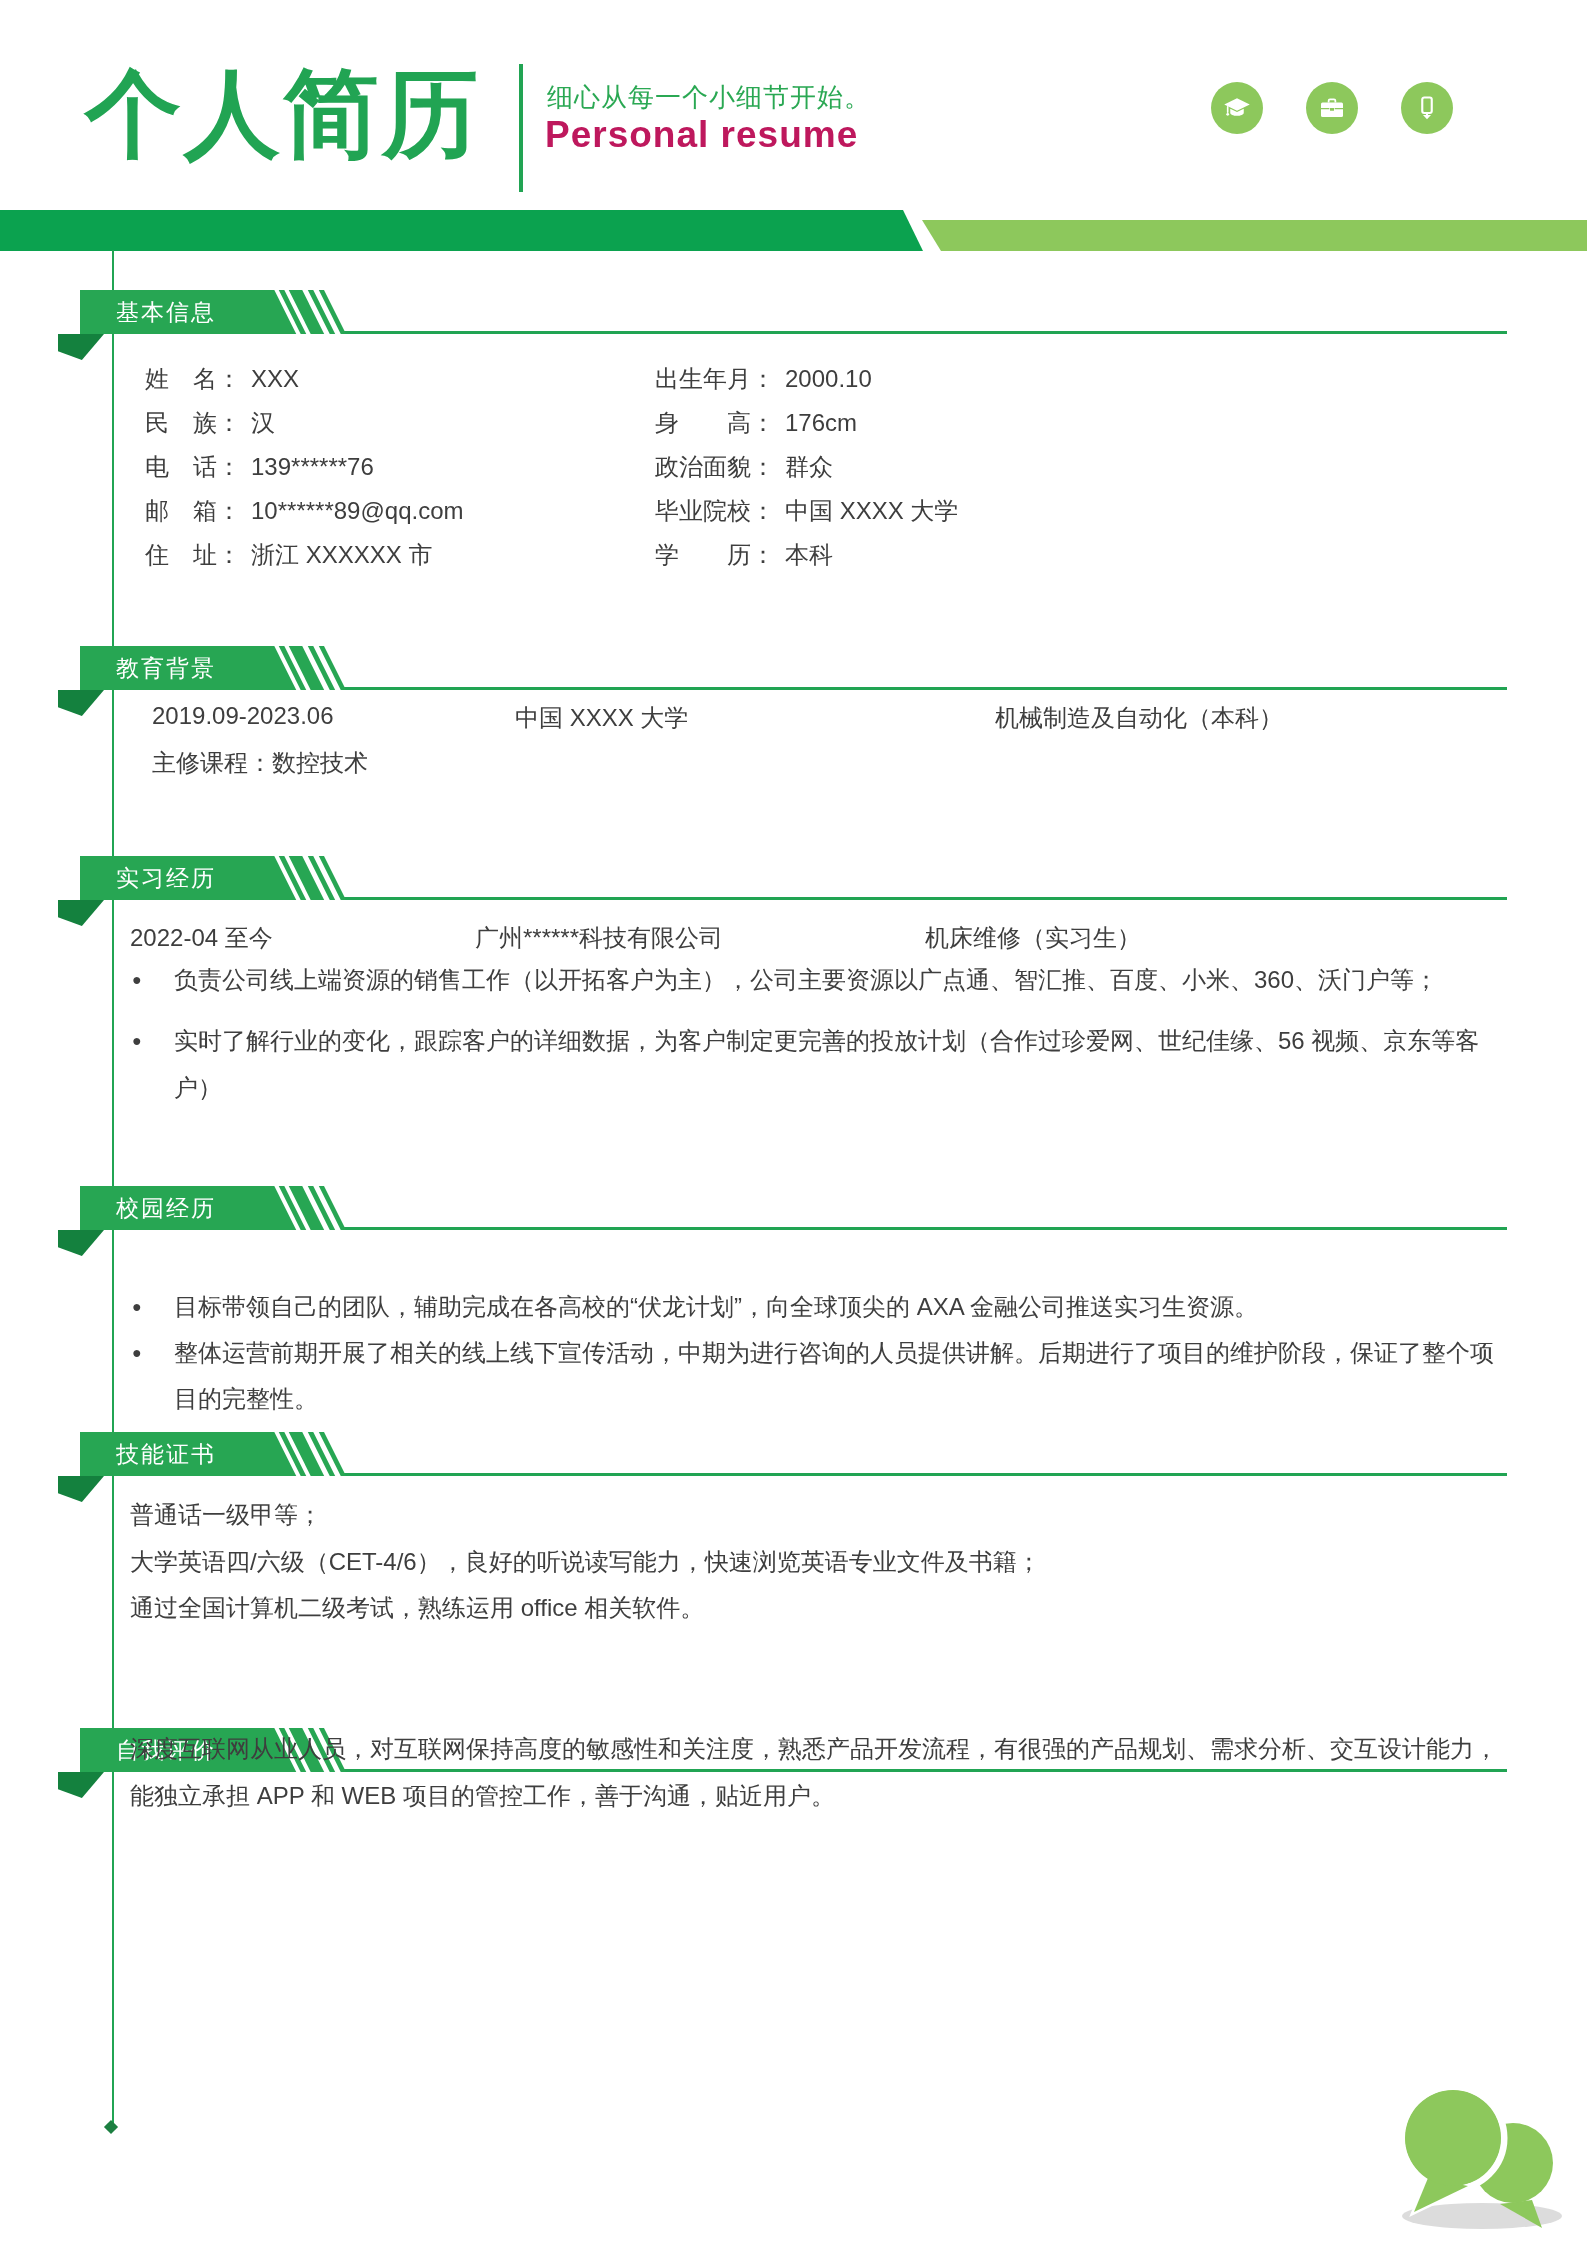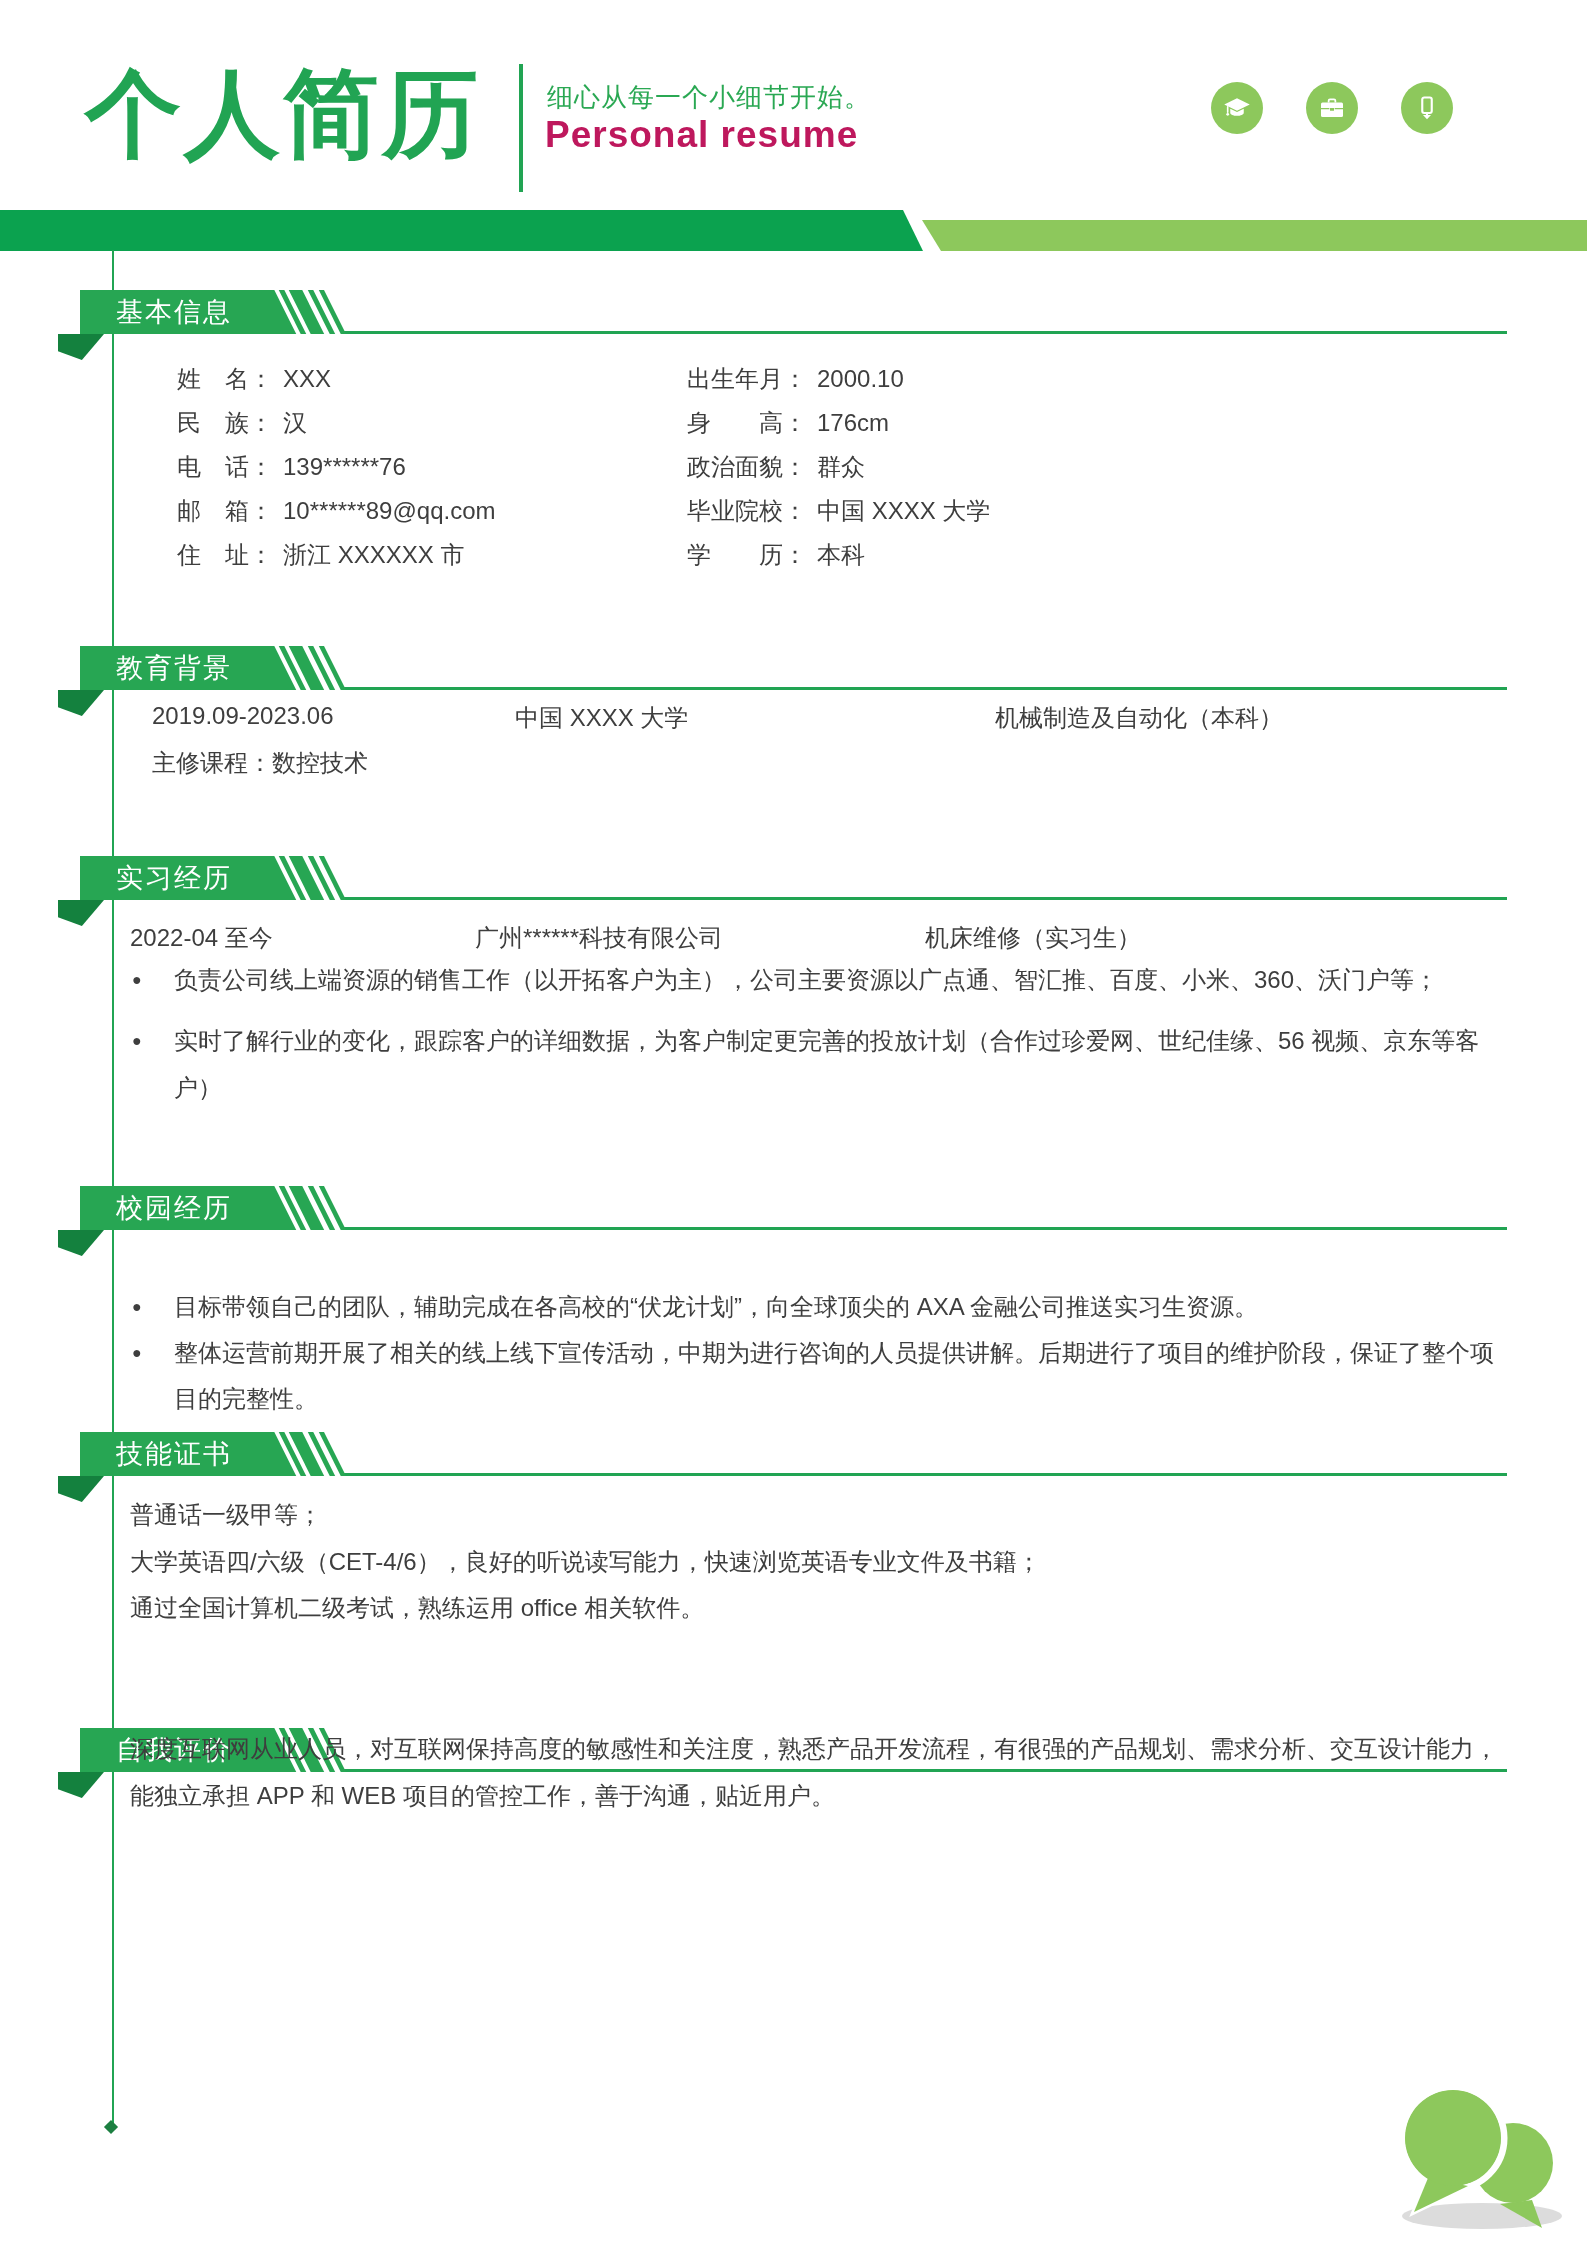--- a/index.html
+++ b/index.html
@@ -23,30 +23,30 @@
 
   
   .vline{position:absolute;left:112px;top:250px;width:2px;height:1878px;background:#21a453;}
   .vline-tip{position:absolute;left:106px;top:2122px;width:10px;height:10px;background:#1c7f41;transform:rotate(45deg);}
 
   
   .section-hd{position:absolute;left:0;width:1587px;height:44px;}
   .sec-line{position:absolute;left:112px;top:41px;width:1395px;height:3px;background:#21a453;}
   .ribbon{position:absolute;left:80px;top:0;width:266px;height:44px;background:#27a653;
     clip-path:polygon(0 0,calc(100% - 22px) 0,100% 100%,0 100%);}
-  .ribbon .rtxt{position:absolute;left:36px;top:0;line-height:44px;font-size:27px;color:#ffffff;letter-spacing:2px;font-weight:400;}
+  .ribbon .rtxt{position:absolute;left:36px;top:0;line-height:44px;font-size:23px;color:#ffffff;letter-spacing:2px;font-weight:400;}
   .stripe{position:absolute;top:-14px;height:74px;background:#ffffff;transform:rotate(-26.5deg);}
   .s1{left:206px;width:4px;} .s2{left:216px;width:4px;} .s3{left:234px;width:5px;} .s4{left:245px;width:5px;}
   .fold{position:absolute;left:58px;top:44px;width:46px;height:26px;background:#14813e;
     clip-path:polygon(0 0,100% 0,52% 100%,0 66%);}
 
   
   .txt{color:#3e3e3e;font-size:24px;}
   .basic-grid{position:absolute;left:145px;top:357px;width:1300px;}
-  .b-row{display:flex;height:44px;line-height:44px;margin-left:32px;}
+  .b-row{display:flex;height:44px;line-height:44px;}
   .b-cell-l{width:510px;}
   .b-cell-r{flex:1;}
   .lbl{white-space:pre;}
   .val{margin-left:10px;}
 
   .edu-row span{position:absolute;white-space:nowrap;}
   .edu-date{left:152px;} .edu-school{left:515px;} .edu-major{left:995px;}
   .edu-courses{position:absolute;left:152px;top:747px;white-space:nowrap;}
 
   .exp-row{position:absolute;height:32px;line-height:32px;width:1500px;}

